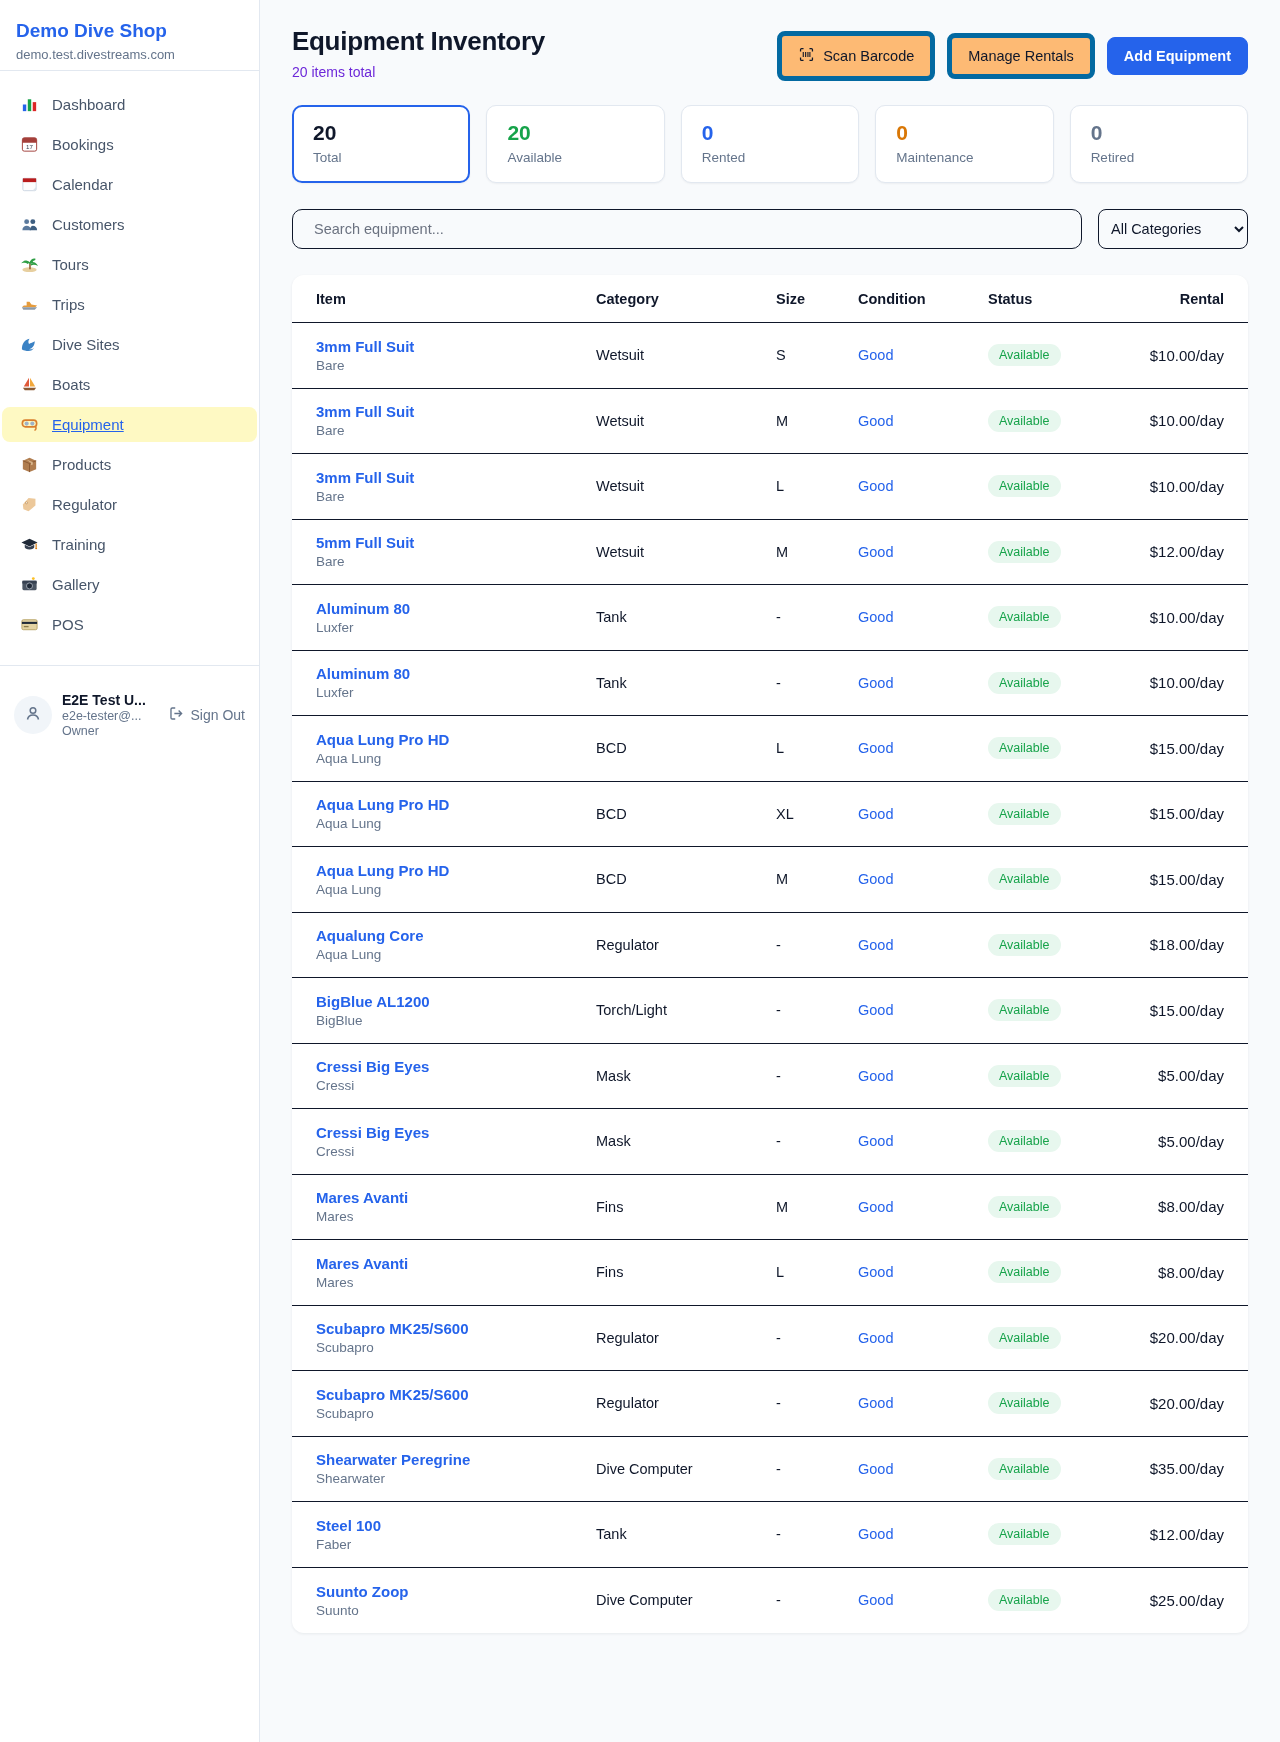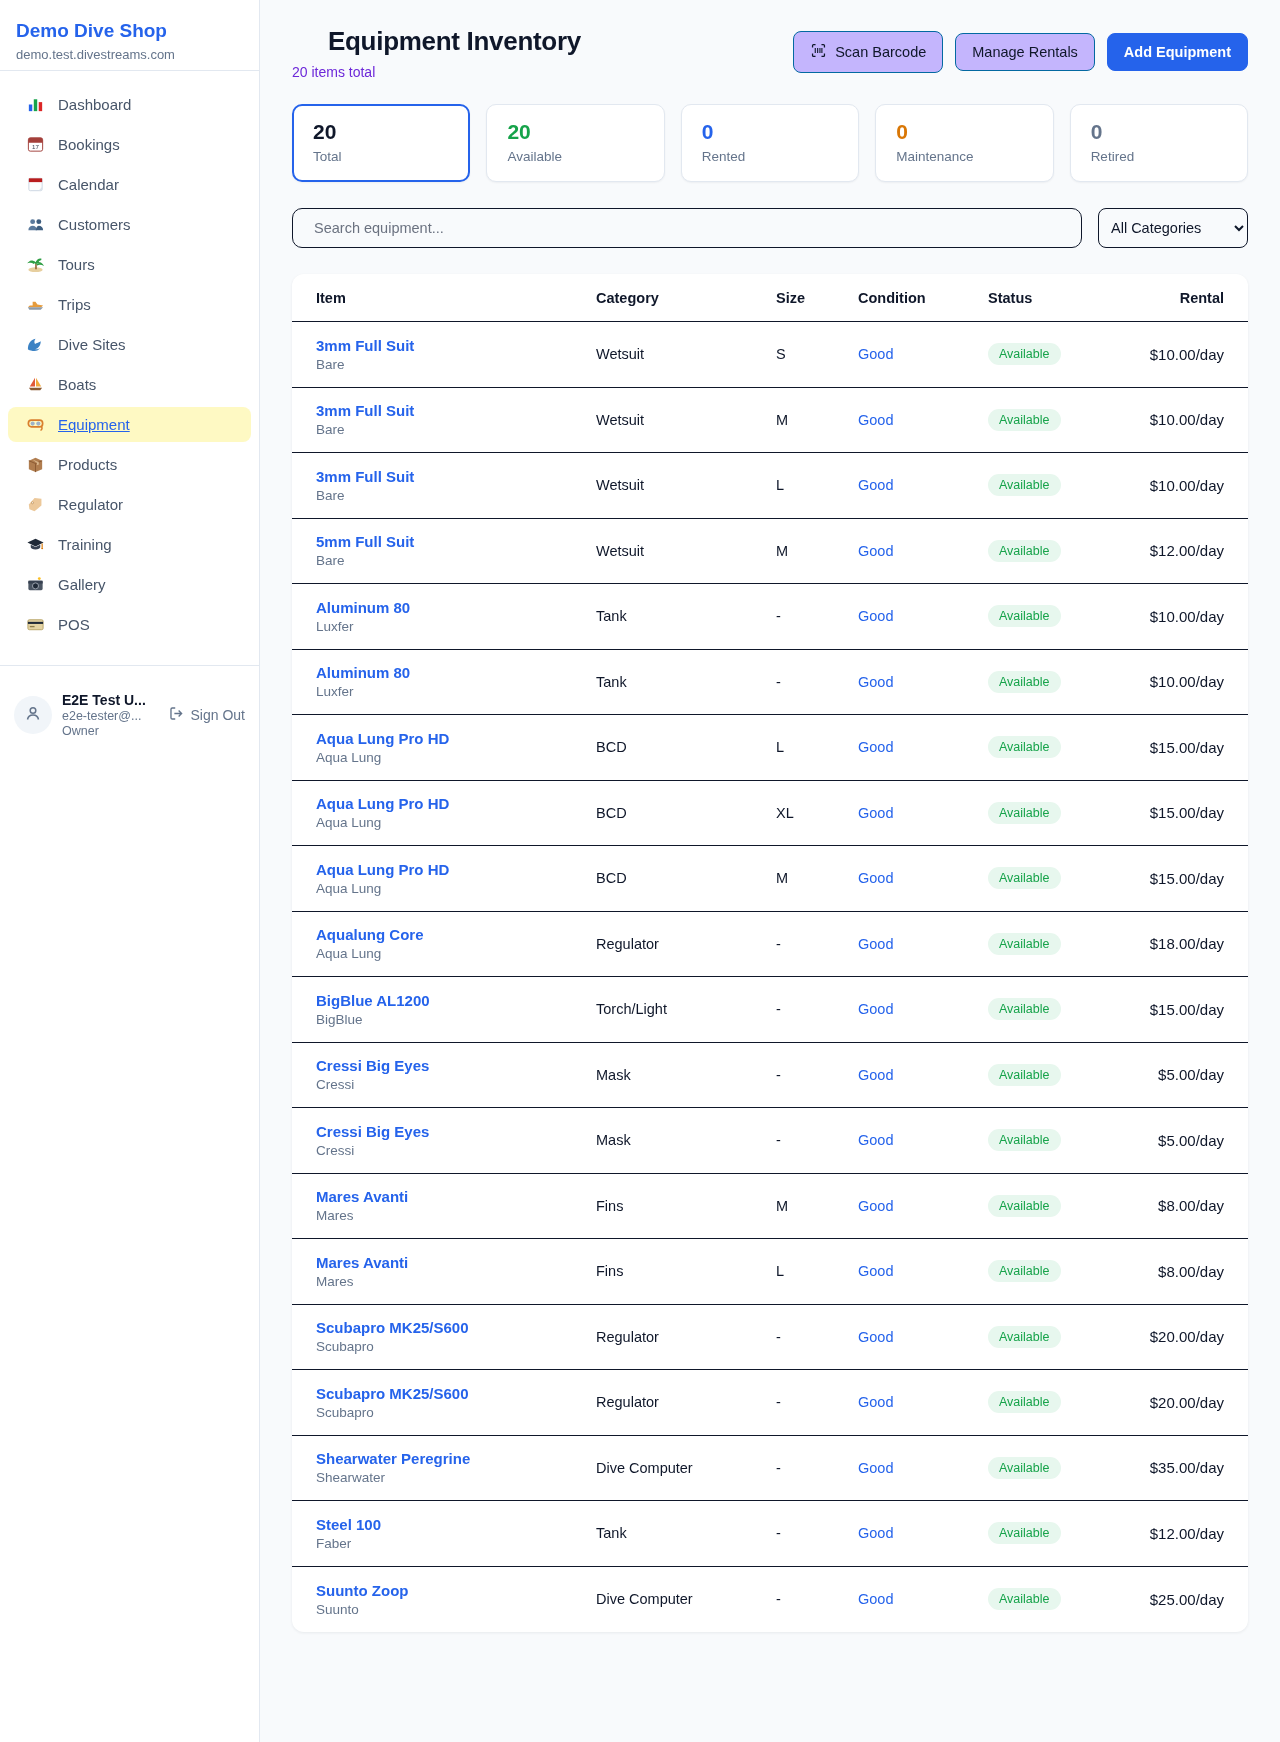--- a/index.html
+++ b/index.html
@@ -8,43 +8,43 @@
     font-family: "Liberation Sans", sans-serif;
     background:#f8fafc; color:#0f172a; overflow:hidden;
   }
   .app { display:flex; width:1280px; height:1742px; }
 
   
   .sidebar { width:260px; min-width:260px; background:#ffffff; border-right:1px solid #e2e8f0; display:flex; flex-direction:column; }
   .sidebar-header { padding:20px 16px 8px; border-bottom:1px solid #e2e8f0; }
   .brand { color:#2563eb; font-size:19px; font-weight:bold; cursor:pointer; }
   .subdomain { color:#64748b; font-size:13px; margin-top:5px; }
-  .nav { padding:16px 8px 10px;text-align:center; }
+  .nav { padding:16px 2px 10px;text-align:center; }
   .nav-item { display:flex; align-items:center; gap:13px; padding:8px 10px 8px 18px; margin-bottom:5px;
               border-radius:8px; color:#475569; font-size:15px; cursor:pointer; text-decoration:none; }
   .nav-item.active { background:#fef9c3; color:#2563eb;text-decoration:underline; }
   .nav-icon { width:19px; height:19px; display:inline-flex; }
   .nav-icon svg { width:19px; height:19px; }
   .user-section { border-top:1px solid #e2e8f0; margin-top:8px; padding:26px 14px; display:flex; align-items:center; gap:10px; }
   .avatar { width:38px; height:38px; border-radius:50%; background:#f1f5f9; display:flex; align-items:center; justify-content:center; flex:none; }
   .avatar svg { width:20px; height:20px; }
   .user-meta { min-width:0; }
   .user-name { font-weight:bold; font-size:14px; white-space:nowrap; }
   .user-email,.user-role { font-size:12.5px; color:#64748b; margin-top:1px; white-space:nowrap; }
   .signout { margin-left:auto; display:flex; align-items:center; gap:6px; color:#64748b; font-size:14px; cursor:pointer; white-space:nowrap; }
   .signout svg { width:17px; height:17px; }
 
   
   .main { flex:1; padding:26px 32px 0; }
   .header-row { display:flex; justify-content:space-between; align-items:flex-start; margin-bottom:24px; }
-  .page-title { font-size:26px; font-weight:bold; letter-spacing:-0.3px;margin-left:36px; }
+  .page-title { font-size:26px; font-weight:bold; letter-spacing:-0.3px; }
   .page-subtitle { font-size:14px; color:#6d28d9; margin-top:7px; }
   .header-actions { display:flex; gap:12px; align-items:center; margin-top:5px; }
   .btn { font-family:inherit; font-size:14.5px; border-radius:8px; padding:10px 16px; cursor:pointer; display:flex; align-items:center; gap:8px; }
-  .btn-outline { background:#c4b5fd; border:1px solid #0369a1; color:#0f172a; }
+  .btn-outline { background:#fdba74; border:5px solid #0369a1; color:#0f172a; }
   .btn-primary { background:#2563eb; border:1px solid #2563eb; color:#fff; font-weight:bold; }
   .btn svg { width:17px; height:17px; }
 
   .stats-row { display:flex; gap:16px; margin-bottom:26px; }
   .stat-card { flex:1; background:#fff; border:1px solid #e2e8f0; border-radius:10px; padding:15px 20px 17px;
                box-shadow:0 1px 2px rgba(15,23,42,.05); cursor:pointer; }
   .stat-card.active { border:2px solid #2563eb; padding:14px 19px 16px; }
   .stat-value { font-size:21px; font-weight:bold; }
   .stat-label { font-size:13.5px; color:#64748b; margin-top:5px; }
 

